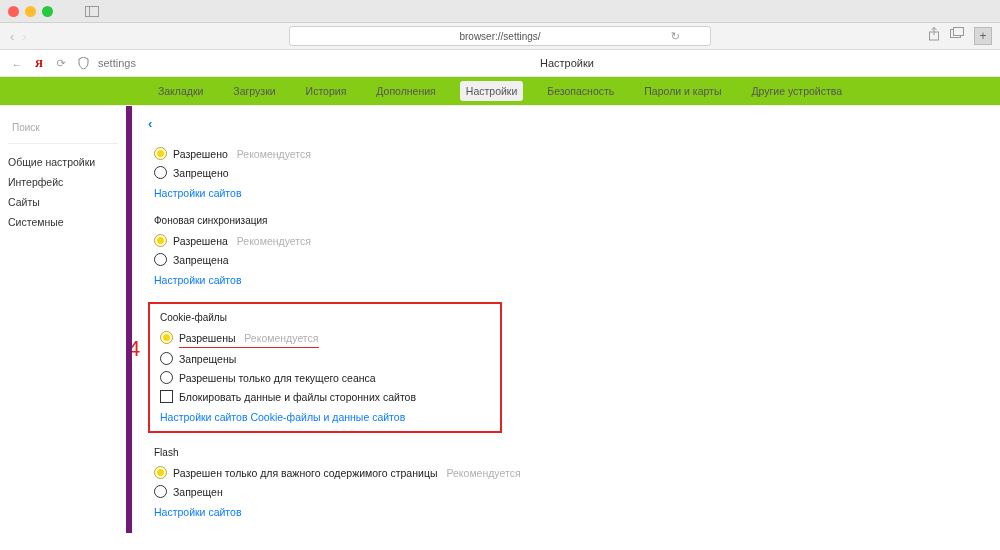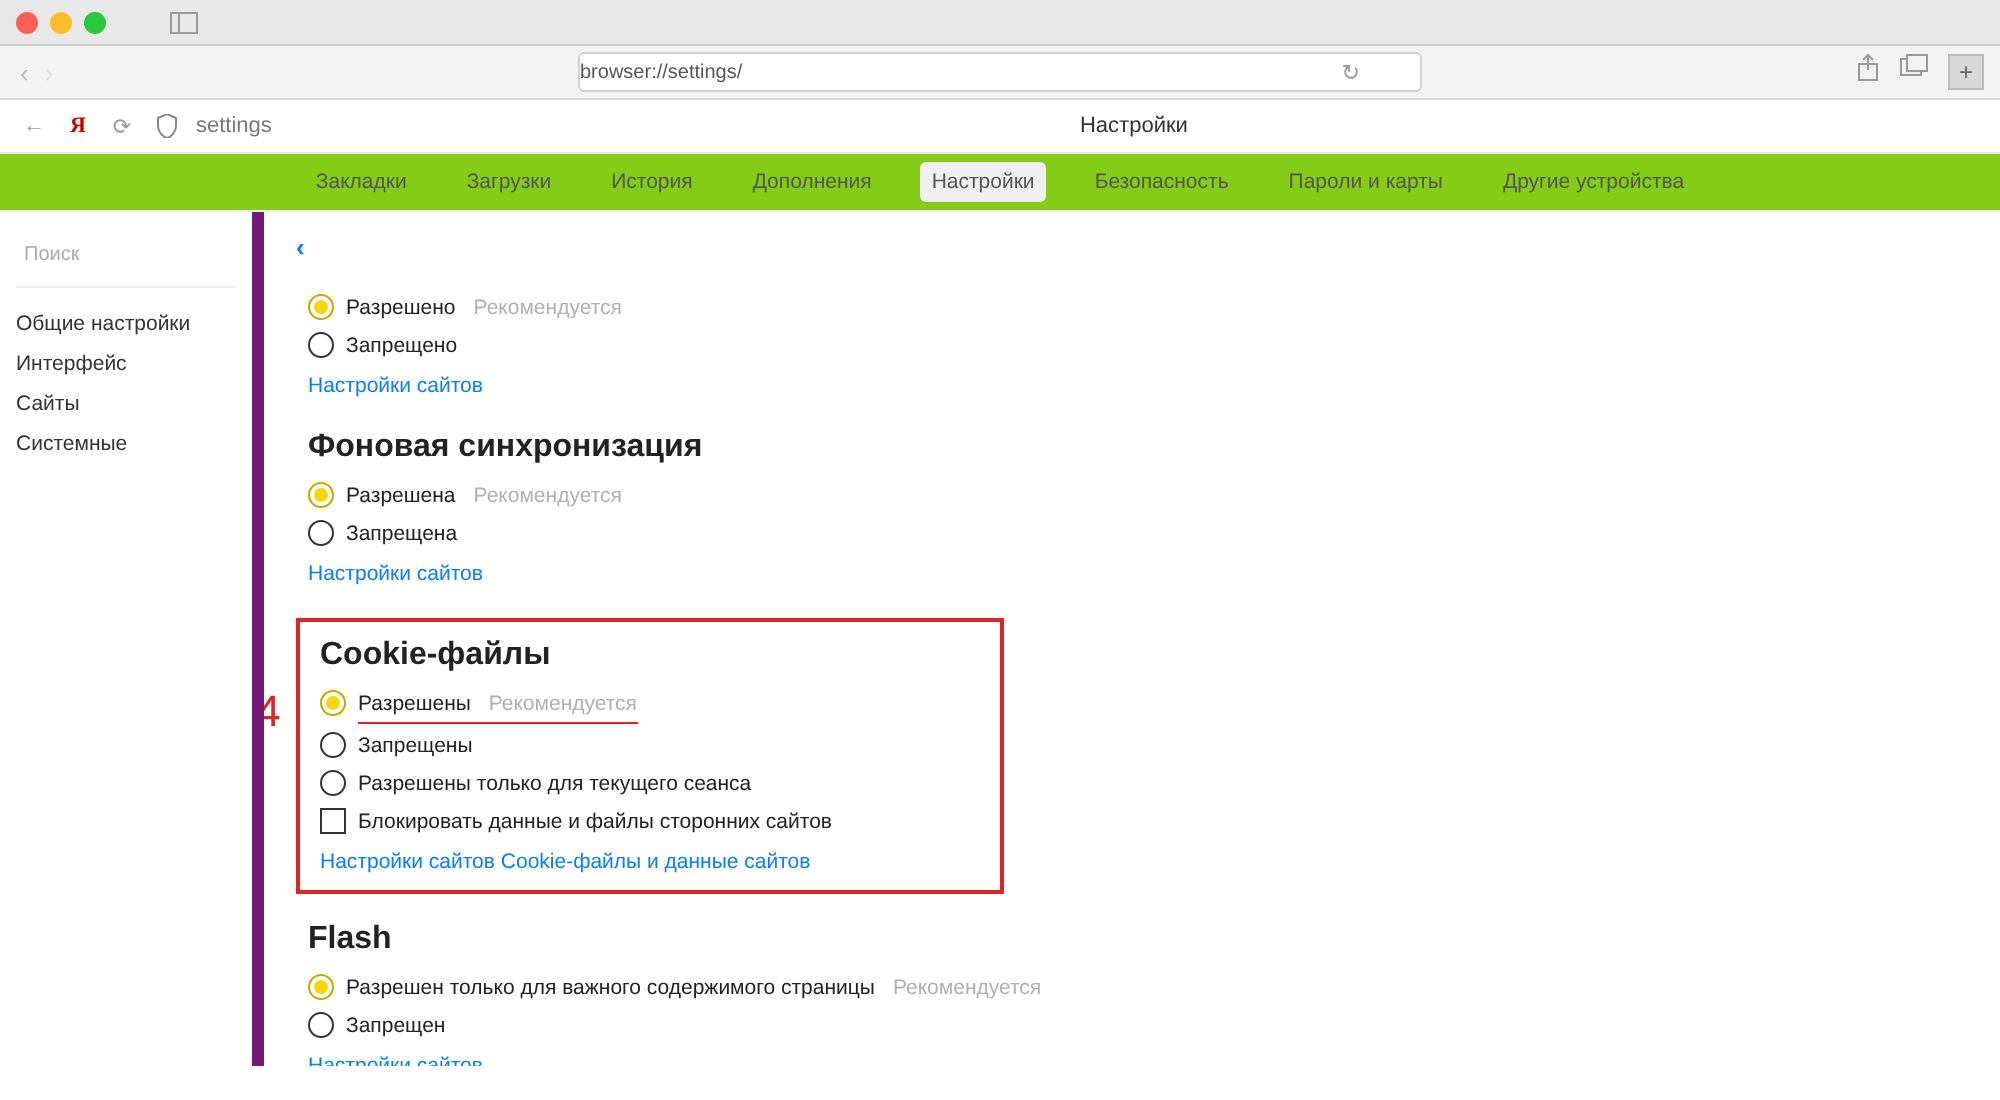--- a/index.html
+++ b/index.html
@@ -1,21 +1,21 @@
 <!DOCTYPE html>
 <html><head>
 <meta charset="utf-8">
 <style>
   html,body{margin:0;padding:0;font-family:-apple-system,Arial,sans-serif;background:#fff;width:1000px;height:550px;overflow:hidden}
   .mac-titlebar{height:22px;background:#e8e8e8;border-bottom:1px solid #d0d0d0;display:flex;align-items:center;padding:0 8px;gap:6px}
   .tl{width:11px;height:11px;border-radius:50%}
   .tl-r{background:#ff5f57}.tl-y{background:#febc2e}.tl-g{background:#28c840}
   .tl-icons{margin-left:26px;display:flex;gap:12px;color:#9a9a9a;font-size:12px}
   .mac-urlbar{height:26px;background:#f3f3f3;border-bottom:1px solid #d8d8d8;display:flex;align-items:center;position:relative}
-  .urlfield{margin:0 auto;width:420px;height:18px;background:#fff;border:1px solid #d0d0d0;border-radius:3px;font-size:10px;color:#555;display:flex;align-items:center;}
+  .urlfield{margin:0 auto;width:420px;height:18px;background:#fff;border:1px solid #d0d0d0;border-radius:3px;font-size:10px;color:#555;display:flex;align-items:center;justify-content:center}
   .url-right{position:absolute;right:8px;display:flex;gap:10px;color:#9a9a9a;font-size:12px}
   .plusbox{width:16px;height:16px;background:#d8d8d8;border:1px solid #bbb;display:flex;align-items:center;justify-content:center;font-size:12px;color:#666}
 
   .browser-toolbar{height:26px;background:#fff;border-bottom:1px solid #e8e8e8;display:flex;align-items:center;padding:0 10px;gap:8px;font-size:11px;color:#666}
   .tb-ic{width:14px;height:14px;display:inline-flex;align-items:center;justify-content:center;color:#999}
   .browser-toolbar .title{flex:1;text-align:center;color:#333;font-size:11px}
 
   .tabs-row{height:28px;display:flex;align-items:center;justify-content:center;gap:18px;font-size:10.5px;color:#555;border-bottom:1px solid #eee;background:#84cc16}
   .tabs-row .tab{padding:4px 6px;cursor:pointer}
   .tabs-row .tab.active{background:#f0f0f0;border-radius:3px}
@@ -23,21 +23,21 @@
   .content{display:flex;height:427px;background:#fafafa}
   .sidebar{width:110px;background:#fff;border-right:6px solid #701a75;padding:10px 8px;font-size:10.5px;color:#333}
   .sidebar .search{color:#aaa;font-size:10px;padding:6px 4px 10px;border-bottom:1px solid #eee;margin-bottom:8px}
   .sidebar .item{padding:4px 0;cursor:pointer}
 
   .main{flex:1;background:#fff;padding:10px 16px 60px 16px;overflow-y:auto;position:relative}
   .heading-row{display:flex;align-items:center;gap:6px;color:#0a7cff;font-size:12px;font-weight:600;margin-bottom:12px}
   .heading-row .back{font-size:13px;color:#0a7cff}
 
   .section{margin:14px 0 16px 6px;font-size:10.5px;color:#222}
-  .section h4{margin:0 0 6px 0;font-size:16px;font-weight:700;color:#222}
+  .section h4{margin:0 0 6px 0;font-size:10px;font-weight:400;color:#222}
   .opt{display:flex;align-items:flex-start;gap:6px;padding:2px 0;line-height:15px}
   .radio{width:11px;height:11px;border:1.5px solid #333;border-radius:50%;display:inline-block;position:relative;cursor:pointer}
   .radio.sel{border-color:#c9a500}
   .radio.sel::after{content:"";position:absolute;inset:2px;background:#ffd600;border-radius:50%}
   .chk{width:11px;height:11px;border:1.5px solid #333;display:inline-block;cursor:pointer}
   .rec{color:#b0b0b0;margin-left:3px}
   .lnk{color:#0a7cff;cursor:pointer;margin-top:4px;display:inline-block}
   .lnk+.lnk{}
 
   .highlight-box{border:2px solid #e02424;padding:8px 10px;width:330px;position:relative}

